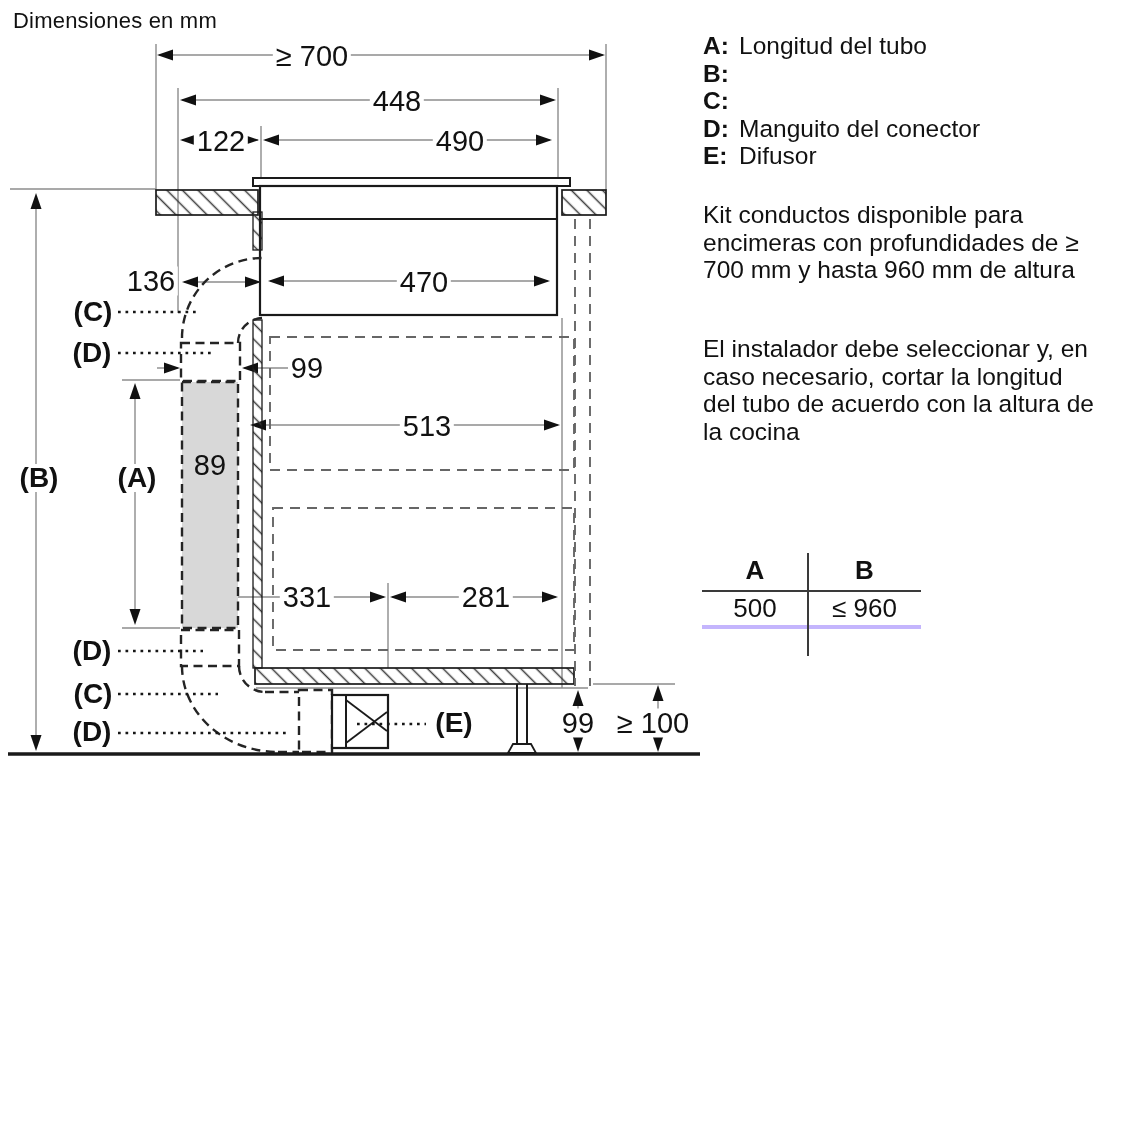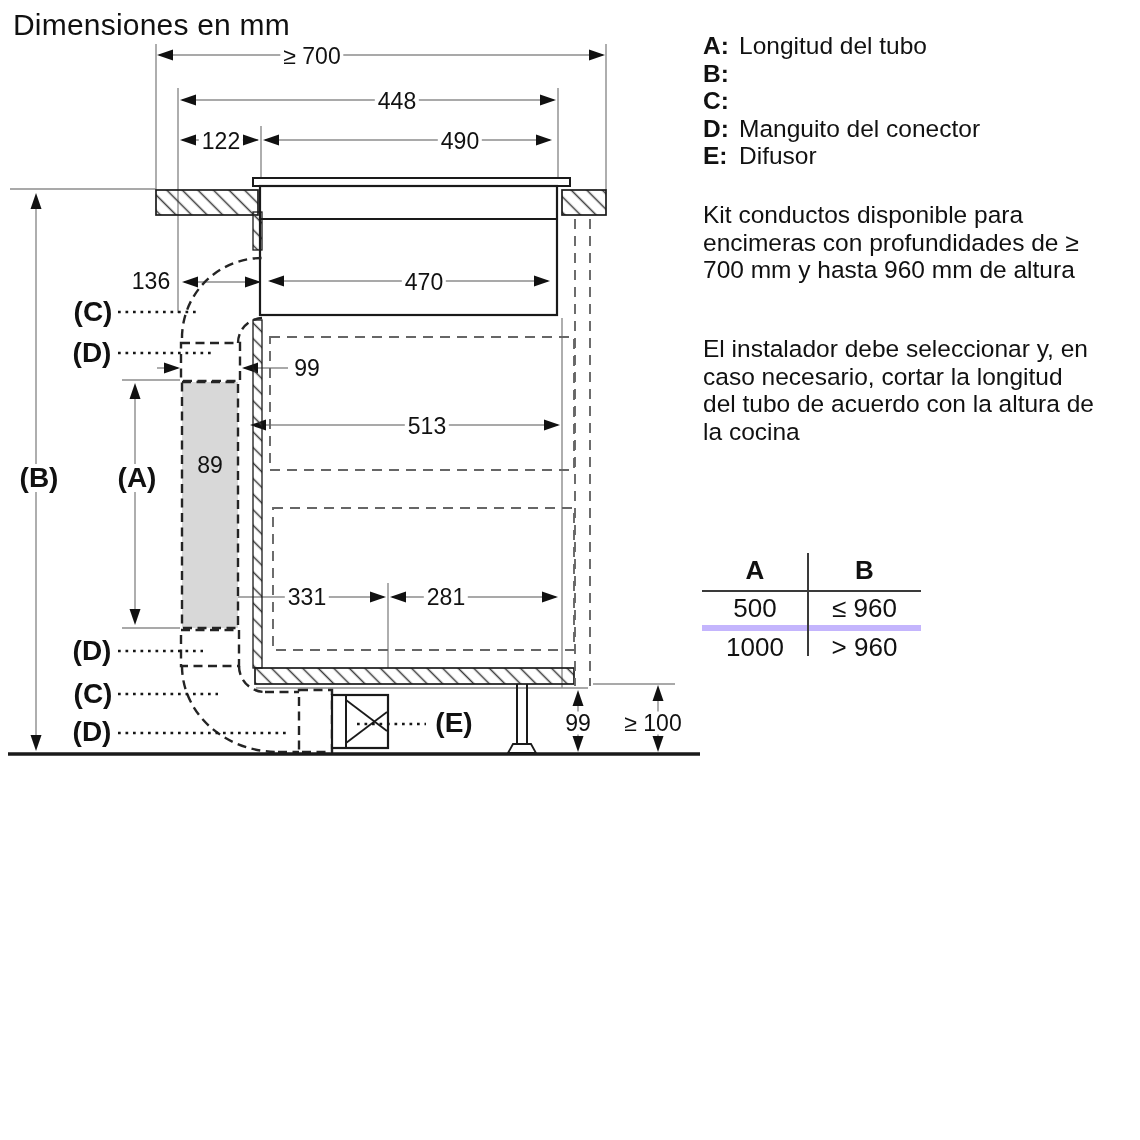--- a/index.html
+++ b/index.html
@@ -1,37 +1,37 @@
 <!DOCTYPE html>
 <html><head>
 <meta charset="utf-8">
 <style>
   html,body{margin:0;padding:0;background:#fff;}
   .stage{
     position:relative;width:1140px;height:1140px;background:#ffffff;
     font-family:"Liberation Sans",sans-serif;color:#111;overflow:hidden;
   }
   .art{position:absolute;left:0;top:0;}
-  .title{position:absolute;left:13px;top:8px;font-size:30px;letter-spacing:.2px;}
+  .title{position:absolute;left:13px;top:8px;font-size:22px;letter-spacing:.2px;}
   .lbl{
     position:absolute;transform:translate(-50%,-50%);
-    font-size:23px;line-height:1;background:#fff;padding:0 3px;white-space:nowrap;
+    font-size:29px;line-height:1;background:#fff;padding:0 3px;white-space:nowrap;
   }
   .lbl.nobg{background:transparent;padding:0;}
   .ref{font-weight:bold;font-size:28px;}
   .legend{position:absolute;left:703px;top:32px;font-size:24.5px;line-height:27.5px;}
   .legend-row{display:flex;}
   .lk{font-weight:bold;min-width:36px;}
   .note{position:absolute;left:703px;font-size:24.5px;line-height:27.5px;white-space:pre-line;width:440px;}
   .note1{top:201px;}
   .note2{top:335px;}
   .tbl{position:absolute;left:702px;top:551px;width:219px;font-size:26px;}
   .tbl-head{display:flex;font-weight:bold;height:39px;align-items:center;border-bottom:2px solid #3a3a3a;}
   .tbl-row{display:flex;height:33px;align-items:center;}
-  .tbl-row.mid{border-bottom:6px solid #c4b5fd;}
+  .tbl-row.mid{border-bottom:4px solid #c4b5fd;}
   .c1{width:106px;text-align:center;}
   .c2{width:113px;text-align:center;}
   .vdiv{position:absolute;left:105px;top:2px;height:103px;width:2px;background:#3a3a3a;}
 </style>
 </head>
 <body>
 
 <div class="stage">
 
   <svg class="art" width="1140" height="780" viewBox="0 0 1140 780">
@@ -168,21 +168,21 @@
   <div class="lbl" style="left:312px;top:56px">≥ 700</div>
   <div class="lbl" style="left:397px;top:101px">448</div>
   <div class="lbl" style="left:221px;top:141px">122</div>
   <div class="lbl" style="left:460px;top:141px">490</div>
   <div class="lbl" style="left:151px;top:281px">136</div>
   <div class="lbl" style="left:424px;top:282px">470</div>
   <div class="lbl nobg" style="left:307px;top:368px">99</div>
   <div class="lbl nobg" style="left:210px;top:465px">89</div>
   <div class="lbl" style="left:427px;top:426px">513</div>
   <div class="lbl" style="left:307px;top:597px">331</div>
-  <div class="lbl" style="left:446px;top:597px">281</div>
+  <div class="lbl" style="left:486px;top:597px">281</div>
   <div class="lbl" style="left:578px;top:723px">99</div>
   <div class="lbl" style="left:653px;top:723px">≥ 100</div>
 
   <div class="lbl ref" style="left:93px;top:312px">(C)</div>
   <div class="lbl ref" style="left:92px;top:353px">(D)</div>
   <div class="lbl ref" style="left:39px;top:478px">(B)</div>
   <div class="lbl ref" style="left:137px;top:478px">(A)</div>
   <div class="lbl ref" style="left:92px;top:651px">(D)</div>
   <div class="lbl ref" style="left:93px;top:694px">(C)</div>
   <div class="lbl ref" style="left:92px;top:732px">(D)</div>
@@ -220,19 +220,15 @@
   <div class="tbl">
     <div class="vdiv"></div>
     <div class="tbl-head">
       <div class="c1">A</div>
       <div class="c2">B</div>
     </div>
     <div class="tbl-row mid">
       <div class="c1">500</div>
       <div class="c2">≤ 960</div>
     </div>
-    <div class="tbl-row">
-      <div class="c1">1000</div>
-      <div class="c2">&gt; 960</div>
-    </div>
   </div>
 
 </div>
 
 </body></html>

